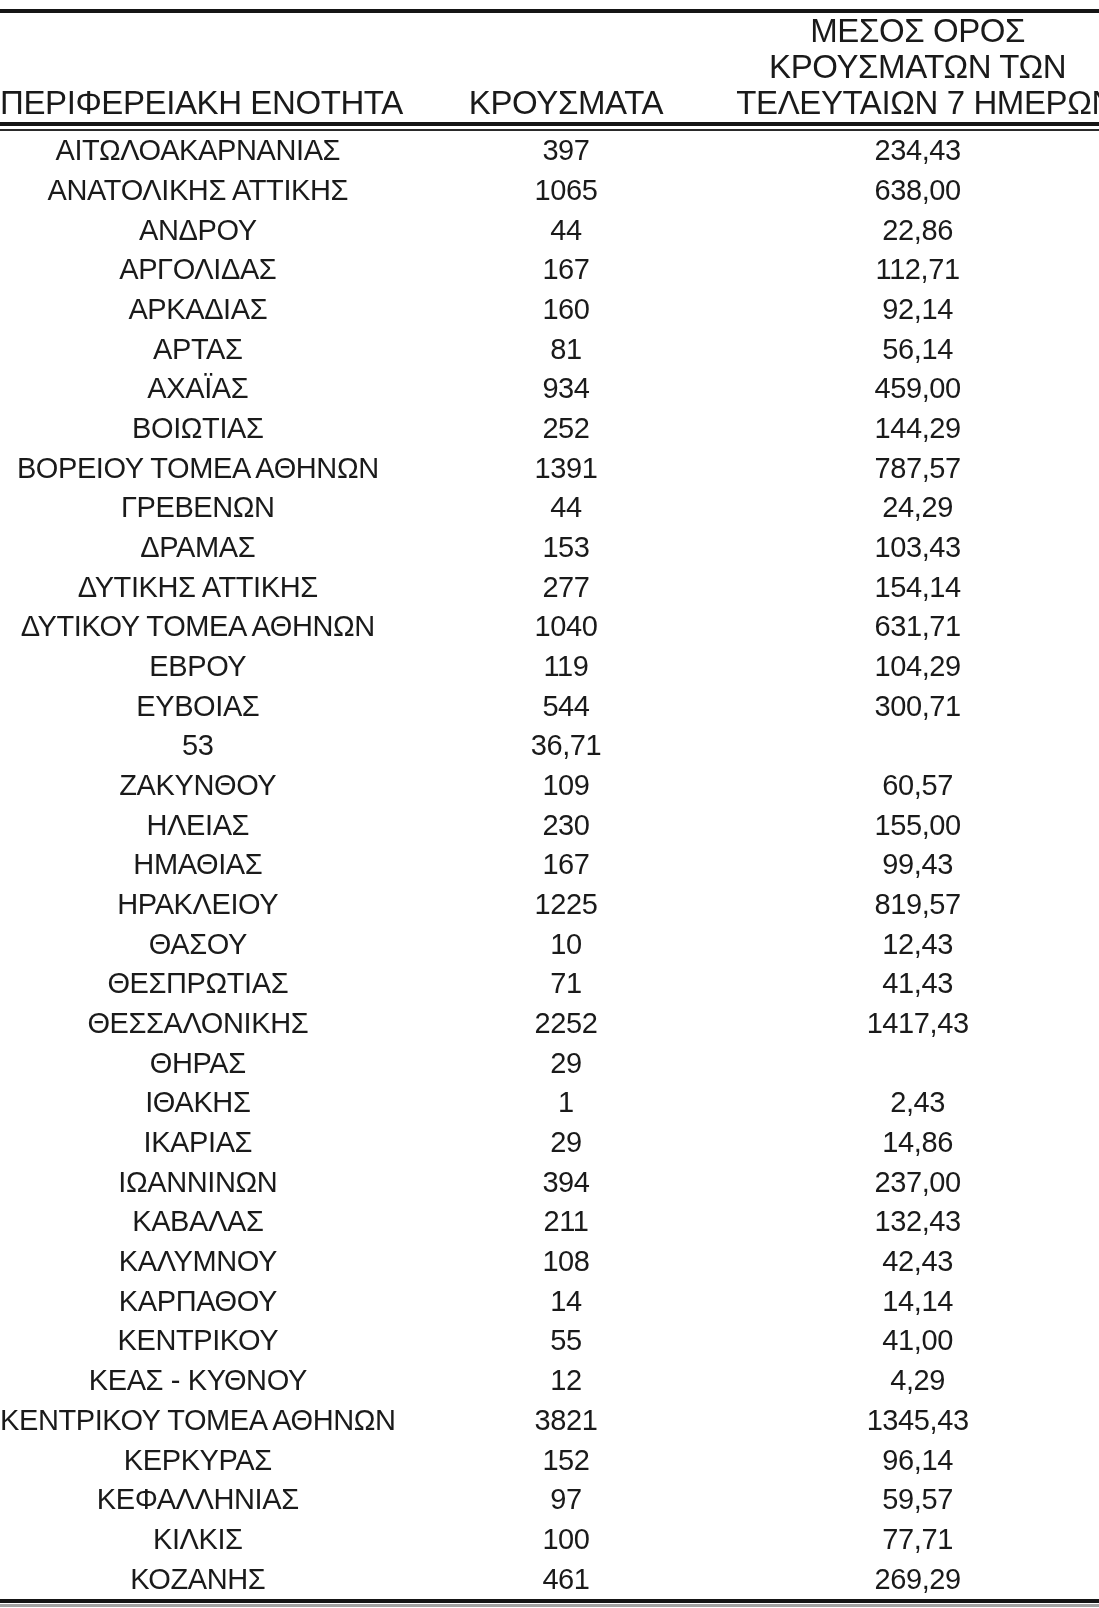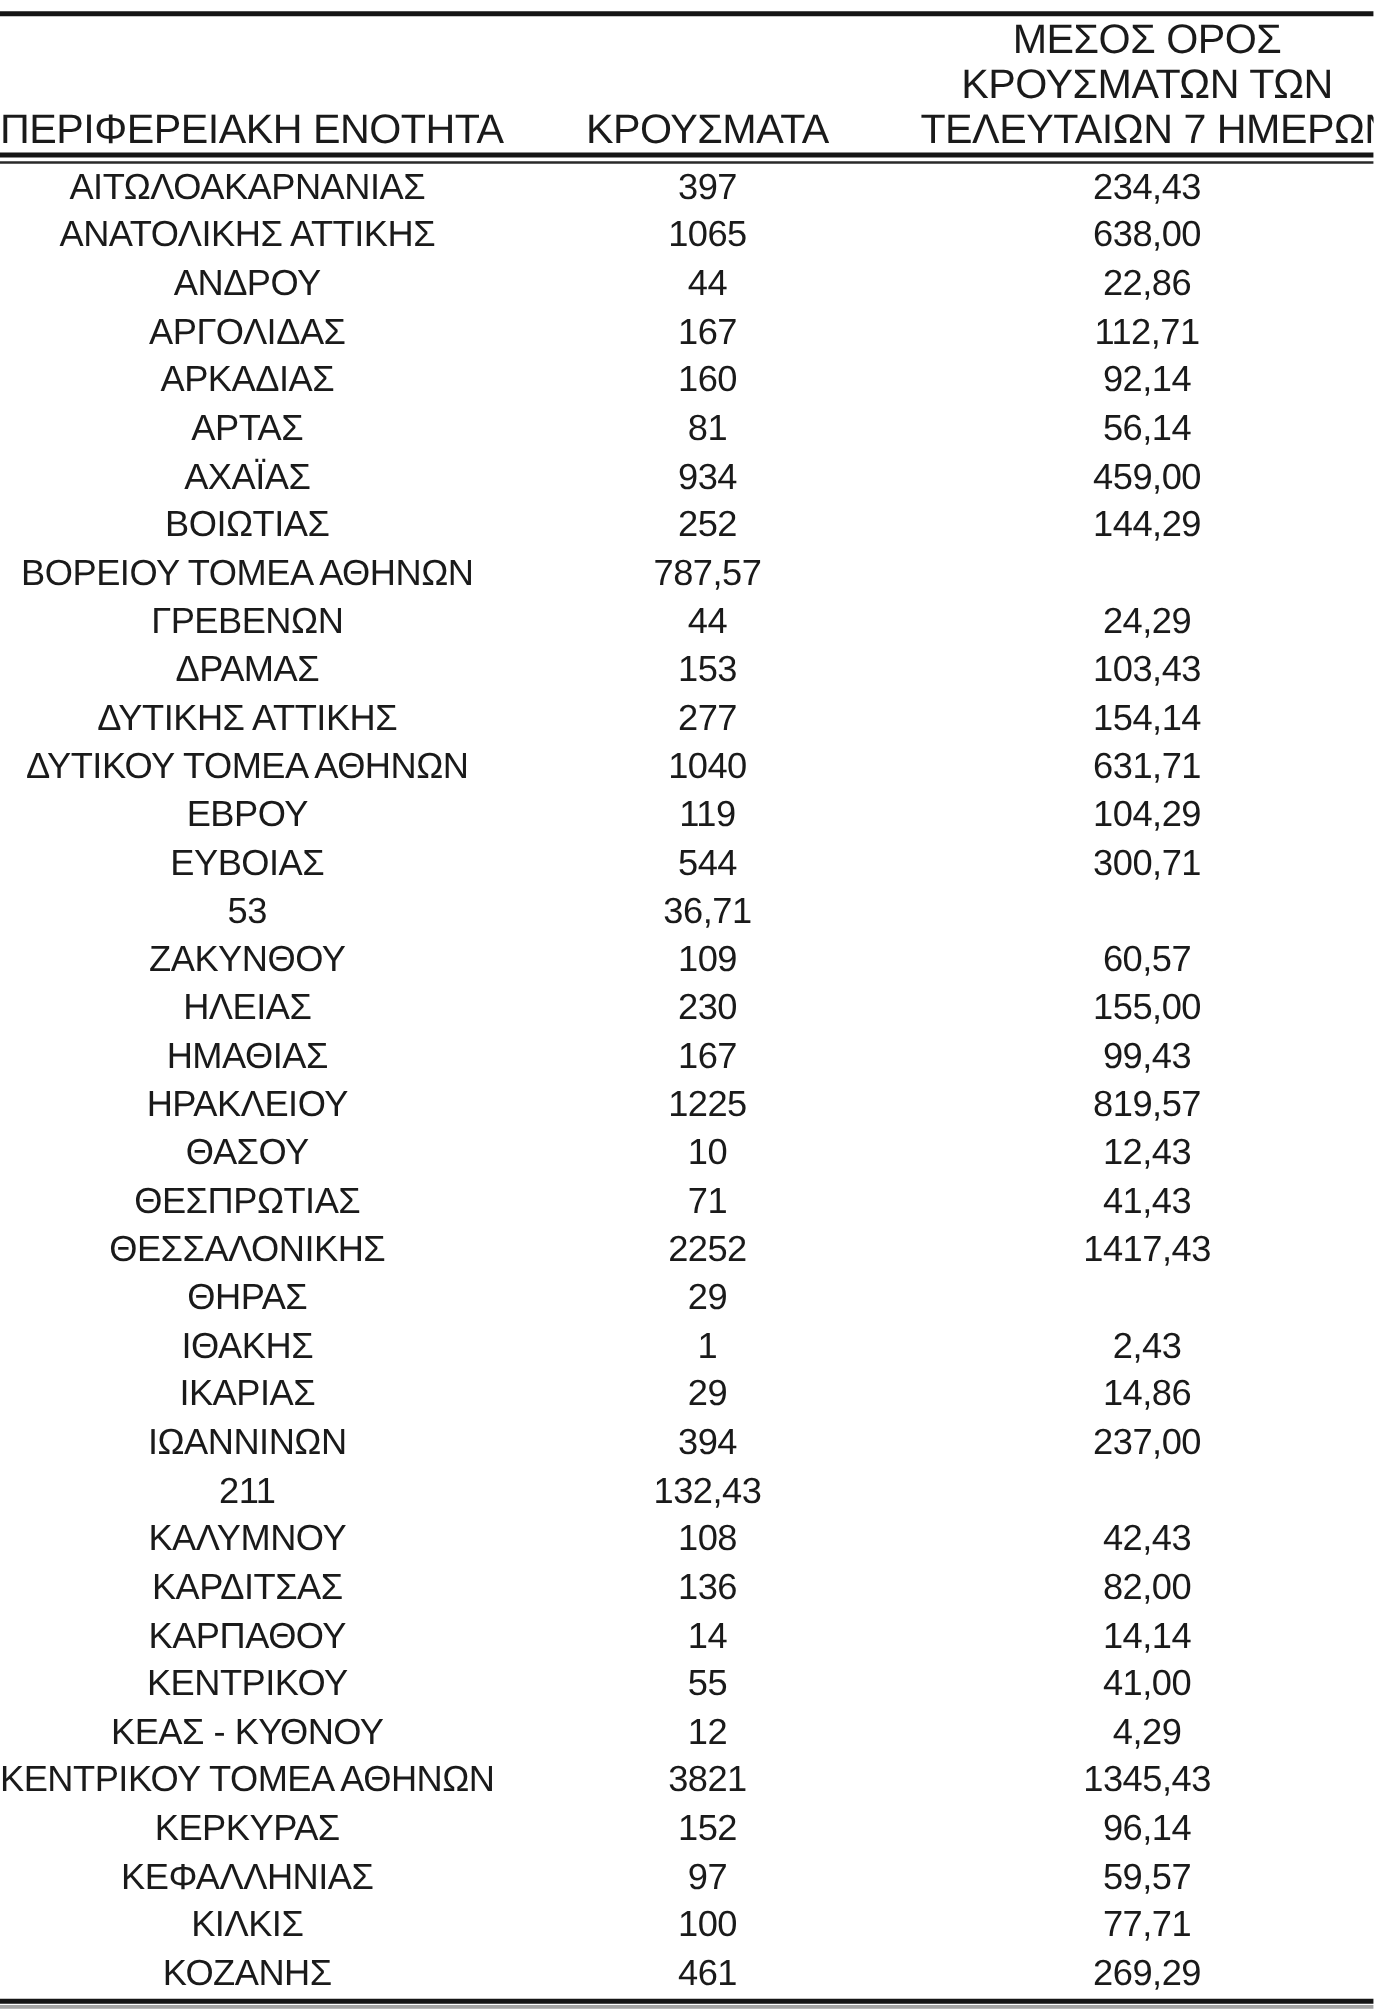--- a/index.html
+++ b/index.html
@@ -129,20 +129,21 @@
       </div>
 
       <div class="tr cols3">
         <div class="td">ΒΟΙΩΤΙΑΣ</div>
         <div class="td">252</div>
         <div class="td">144,29</div>
       </div>
 
       <div class="tr cols3">
         <div class="td">ΒΟΡΕΙΟΥ ΤΟΜΕΑ ΑΘΗΝΩΝ</div>
+        <div class="td">1391</div>
         <div class="td">787,57</div>
       </div>
 
       <div class="tr cols3">
         <div class="td">ΓΡΕΒΕΝΩΝ</div>
         <div class="td">44</div>
         <div class="td">24,29</div>
       </div>
 
       <div class="tr cols3">
@@ -239,35 +240,31 @@
         <div class="td">14,86</div>
       </div>
 
       <div class="tr cols3">
         <div class="td">ΙΩΑΝΝΙΝΩΝ</div>
         <div class="td">394</div>
         <div class="td">237,00</div>
       </div>
 
       <div class="tr cols3">
+        <div class="td">ΚΑΒΑΛΑΣ</div>
         <div class="td">211</div>
         <div class="td">132,43</div>
       </div>
 
       <div class="tr cols3">
         <div class="td">ΚΑΛΥΜΝΟΥ</div>
         <div class="td">108</div>
         <div class="td">42,43</div>
       </div>
 
-      <div class="tr cols3">
-        <div class="td">ΚΑΡΔΙΤΣΑΣ</div>
-        <div class="td">136</div>
-        <div class="td">82,00</div>
-      </div>
 
       <div class="tr cols3">
         <div class="td">ΚΑΡΠΑΘΟΥ</div>
         <div class="td">14</div>
         <div class="td">14,14</div>
       </div>
 
       <div class="tr cols3">
         <div class="td">ΚΕΝΤΡΙΚΟΥ</div>
         <div class="td">55</div>

